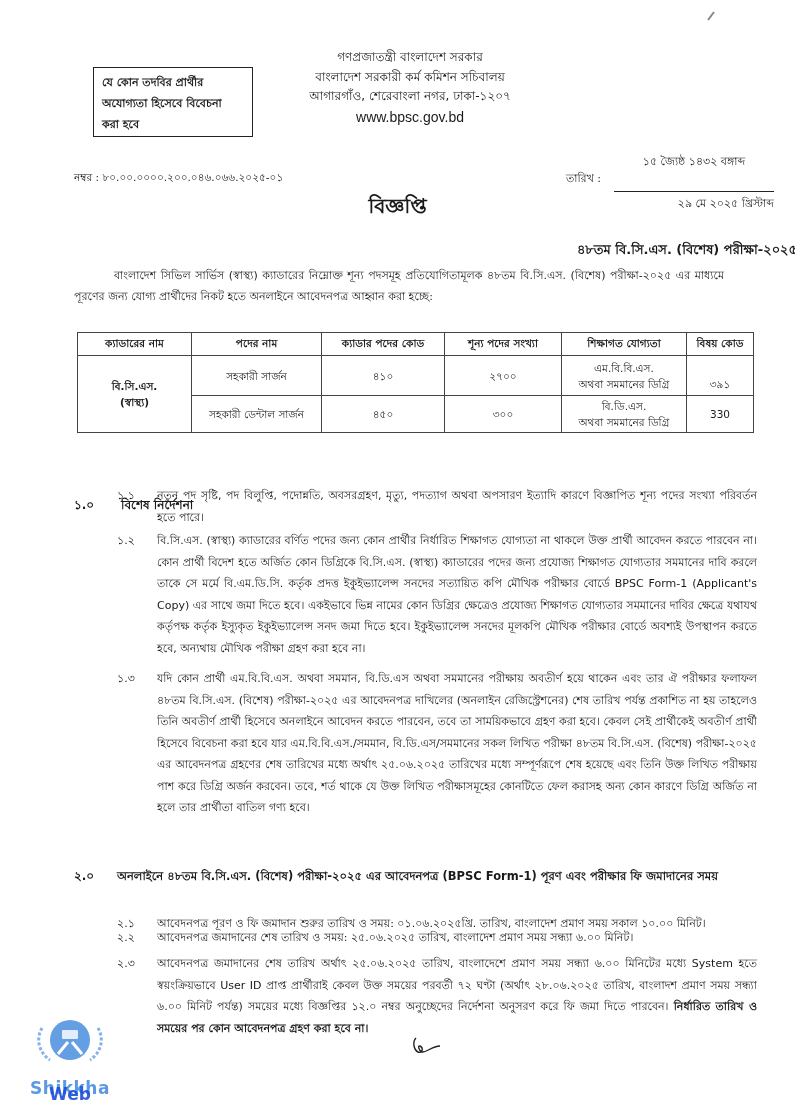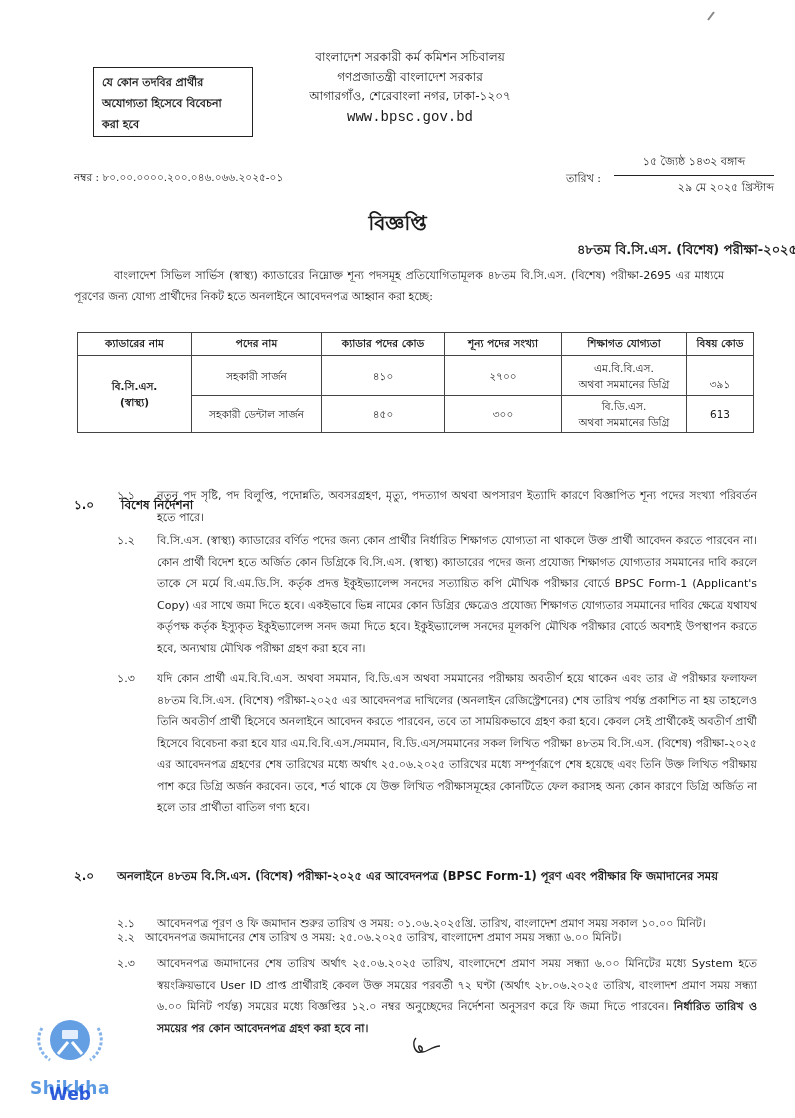--- a/index.html
+++ b/index.html
@@ -15,30 +15,30 @@
     border: 1.3px solid #222; padding: 4px 8px; box-sizing: border-box;
     font-size: 11px; line-height: 21px; font-weight: bold; text-align: justify;
     text-align-last: left;
   }
   .notice-box div { white-space: nowrap; }
 
   .letterhead {
     position: absolute; left: 240px; top: 48px; width: 340px; text-align: center;
     font-size: 12px; line-height: 19.5px;
   }
-  .letterhead .web { font-family: Liberation Mono, monospace; font-size: 14px; margin-top: 1px; }
+  .letterhead .web { font-family: Liberation Sans, sans-serif; font-size: 14px; margin-top: 1px; }
 
   .memo-no { position: absolute; left: 74px; top: 170px; font-size: 10.5px; }
   .date-block { position: absolute; left: 566px; top: 153px; font-size: 11px; }
   .date-label { position: absolute; left: 0; top: 17px; white-space: nowrap; }
   .date-lines { position: absolute; left: 48px; top: 0; width: 160px; text-align: center; }
-  .date-lines .bn { padding: 0 0 3px; border-bottom: 1.2px solid #222; white-space: nowrap; }
+  .date-lines .bn { padding: 0 0 19px; border-bottom: 1.2px solid #222; white-space: nowrap; }
   .date-lines .en { padding-top: 3px; white-space: nowrap; text-align: right; }
 
-  .title { position: absolute; left: 0; width: 795px; text-align: center; top: 208px;
+  .title { position: absolute; left: 0; width: 795px; text-align: center; top: 191px;
            font-size: 20px; font-weight: bold; }
   .subtitle { position: absolute; left: 2px; width: 795px; text-align: right; top: 240px;
               font-size: 13px; font-weight: bold; }
 
   .intro {
     position: absolute; left: 74px; top: 265px; width: 650px;
     font-size: 11px; line-height: 21px; text-align: justify; text-indent: 40px;
   }
 
   table.posts {
@@ -72,40 +72,40 @@
     <path d="M8 14 L14 6" stroke="#888" stroke-width="2" fill="none"></path>
   </svg>
 
   <div class="notice-box">
     <div>যে কোন তদবির প্রার্থীর</div>
     <div>অযোগ্যতা হিসেবে বিবেচনা</div>
     <div>করা হবে</div>
   </div>
 
   <div class="letterhead">
+    <div>গণপ্রজাতন্ত্রী বাংলাদেশ সরকার</div>
     <div>বাংলাদেশ সরকারী কর্ম কমিশন সচিবালয়</div>
-    <div>গণপ্রজাতন্ত্রী বাংলাদেশ সরকার</div>
     <div>আগারগাঁও, শেরেবাংলা নগর, ঢাকা-১২০৭</div>
     <div class="web">www.bpsc.gov.bd</div>
   </div>
 
   <div class="memo-no">নম্বর : ৮০.০০.০০০০.২০০.০৪৬.০৬৬.২০২৫-০১</div>
 
   <div class="date-block">
     <span class="date-label">তারিখ :</span>
     <div class="date-lines">
       <div class="bn">১৫ জ্যৈষ্ঠ ১৪৩২ বঙ্গাব্দ</div>
       <div class="en">২৯ মে ২০২৫ খ্রিস্টাব্দ</div>
     </div>
   </div>
 
   <div class="title">বিজ্ঞপ্তি</div>
   <div class="subtitle">৪৮তম বি.সি.এস. (বিশেষ) পরীক্ষা-২০২৫</div>
 
-  <div class="intro">বাংলাদেশ সিভিল সার্ভিস (স্বাস্থ্য) ক্যাডারের নিম্নোক্ত শূন্য পদসমূহ প্রতিযোগিতামূলক ৪৮তম বি.সি.এস. (বিশেষ) পরীক্ষা-2695 এর মাধ্যমে পূরণের জন্য যোগ্য প্রার্থীদের নিকট হতে অনলাইনে আবেদনপত্র আহ্বান করা হচ্ছে:</div>
+  <div class="intro">বাংলাদেশ সিভিল সার্ভিস (স্বাস্থ্য) ক্যাডারের নিম্নোক্ত শূন্য পদসমূহ প্রতিযোগিতামূলক ৪৮তম বি.সি.এস. (বিশেষ) পরীক্ষা-২০২৫ এর মাধ্যমে পূরণের জন্য যোগ্য প্রার্থীদের নিকট হতে অনলাইনে আবেদনপত্র আহ্বান করা হচ্ছে:</div>
 
   <table class="posts">
     <thead>
       <tr>
         <th style="width:109px">ক্যাডারের নাম</th>
         <th style="width:125px">পদের নাম</th>
         <th style="width:118px">ক্যাডার পদের কোড</th>
         <th style="width:112px">শূন্য পদের সংখ্যা</th>
         <th style="width:120px">শিক্ষাগত যোগ্যতা</th>
         <th>বিষয় কোড</th>
@@ -124,21 +124,21 @@
         <td style="vertical-align:bottom;padding-bottom:3px;text-align:center;">৩৯১</td>
       </tr>
       <tr>
         <td>সহকারী ডেন্টাল সার্জন</td>
         <td>৪৫০</td>
         <td>৩০০</td>
         <td>
           <div>বি.ডি.এস.</div>
           <div>অথবা সমমানের ডিগ্রি</div>
         </td>
-        <td>613</td>
+        <td>330</td>
       </tr>
     </tbody>
   </table>
 
   <div class="sec sec-head" style="left:74px; top:455px;">
     <span>১.০</span>
     <span style="position:absolute; left:47px; white-space:nowrap;">বিশেষ নির্দেশনা</span>
   </div>
 
   <div class="sec" style="left:117px; top:485px; width:640px;">
@@ -161,21 +161,21 @@
     <div class="para" style="text-indent:43px; font-size:11.5px;">অনলাইনে ৪৮তম বি.সি.এস. (বিশেষ) পরীক্ষা-২০২৫ এর আবেদনপত্র (BPSC Form-1) পূরণ এবং পরীক্ষার ফি জমাদানের সময়</div>
   </div>
 
   <div class="sec" style="left:117px; top:881px; width:640px;margin-top:32px;">
     <span class="num">২.১</span>
     <div class="para" style="margin-left:40px;">আবেদনপত্র পূরণ ও ফি জমাদান শুরুর তারিখ ও সময়: ০১.০৬.২০২৫খ্রি. তারিখ, বাংলাদেশ প্রমাণ সময় সকাল ১০.০০ মিনিট।</div>
   </div>
 
   <div class="sec" style="left:117px; top:927px; width:640px;">
     <span class="num">২.২</span>
-    <div class="para" style="margin-left:28px;">আবেদনপত্র জমাদানের শেষ তারিখ ও সময়: ২৫.০৬.২০২৫ তারিখ, বাংলাদেশ প্রমাণ সময় সন্ধ্যা ৬.০০ মিনিট।</div>
+    <div class="para" style="margin-left:40px;">আবেদনপত্র জমাদানের শেষ তারিখ ও সময়: ২৫.০৬.২০২৫ তারিখ, বাংলাদেশ প্রমাণ সময় সন্ধ্যা ৬.০০ মিনিট।</div>
   </div>
 
   <div class="sec" style="left:117px; top:953px; width:640px;">
     <span class="num">২.৩</span>
     <div class="para" style="margin-left:40px;">
       <span>আবেদনপত্র জমাদানের শেষ তারিখ অর্থাৎ ২৫.০৬.২০২৫ তারিখ, বাংলাদেশে প্রমাণ সময় সন্ধ্যা ৬.০০ মিনিটের মধ্যে System হতে স্বয়ংক্রিয়ভাবে User ID প্রাপ্ত প্রার্থীরাই কেবল উক্ত সময়ের পরবর্তী ৭২ ঘণ্টা (অর্থাৎ ২৮.০৬.২০২৫ তারিখ, বাংলাদশ প্রমাণ সময় সন্ধ্যা ৬.০০ মিনিট পর্যন্ত) সময়ের মধ্যে বিজ্ঞপ্তির ১২.০ নম্বর অনুচ্ছেদের নির্দেশনা অনুসরণ করে ফি জমা দিতে পারবেন।</span>
       <b>নির্ধারিত তারিখ ও সময়ের পর কোন আবেদনপত্র গ্রহণ করা হবে না।</b>
     </div>
   </div>
 

